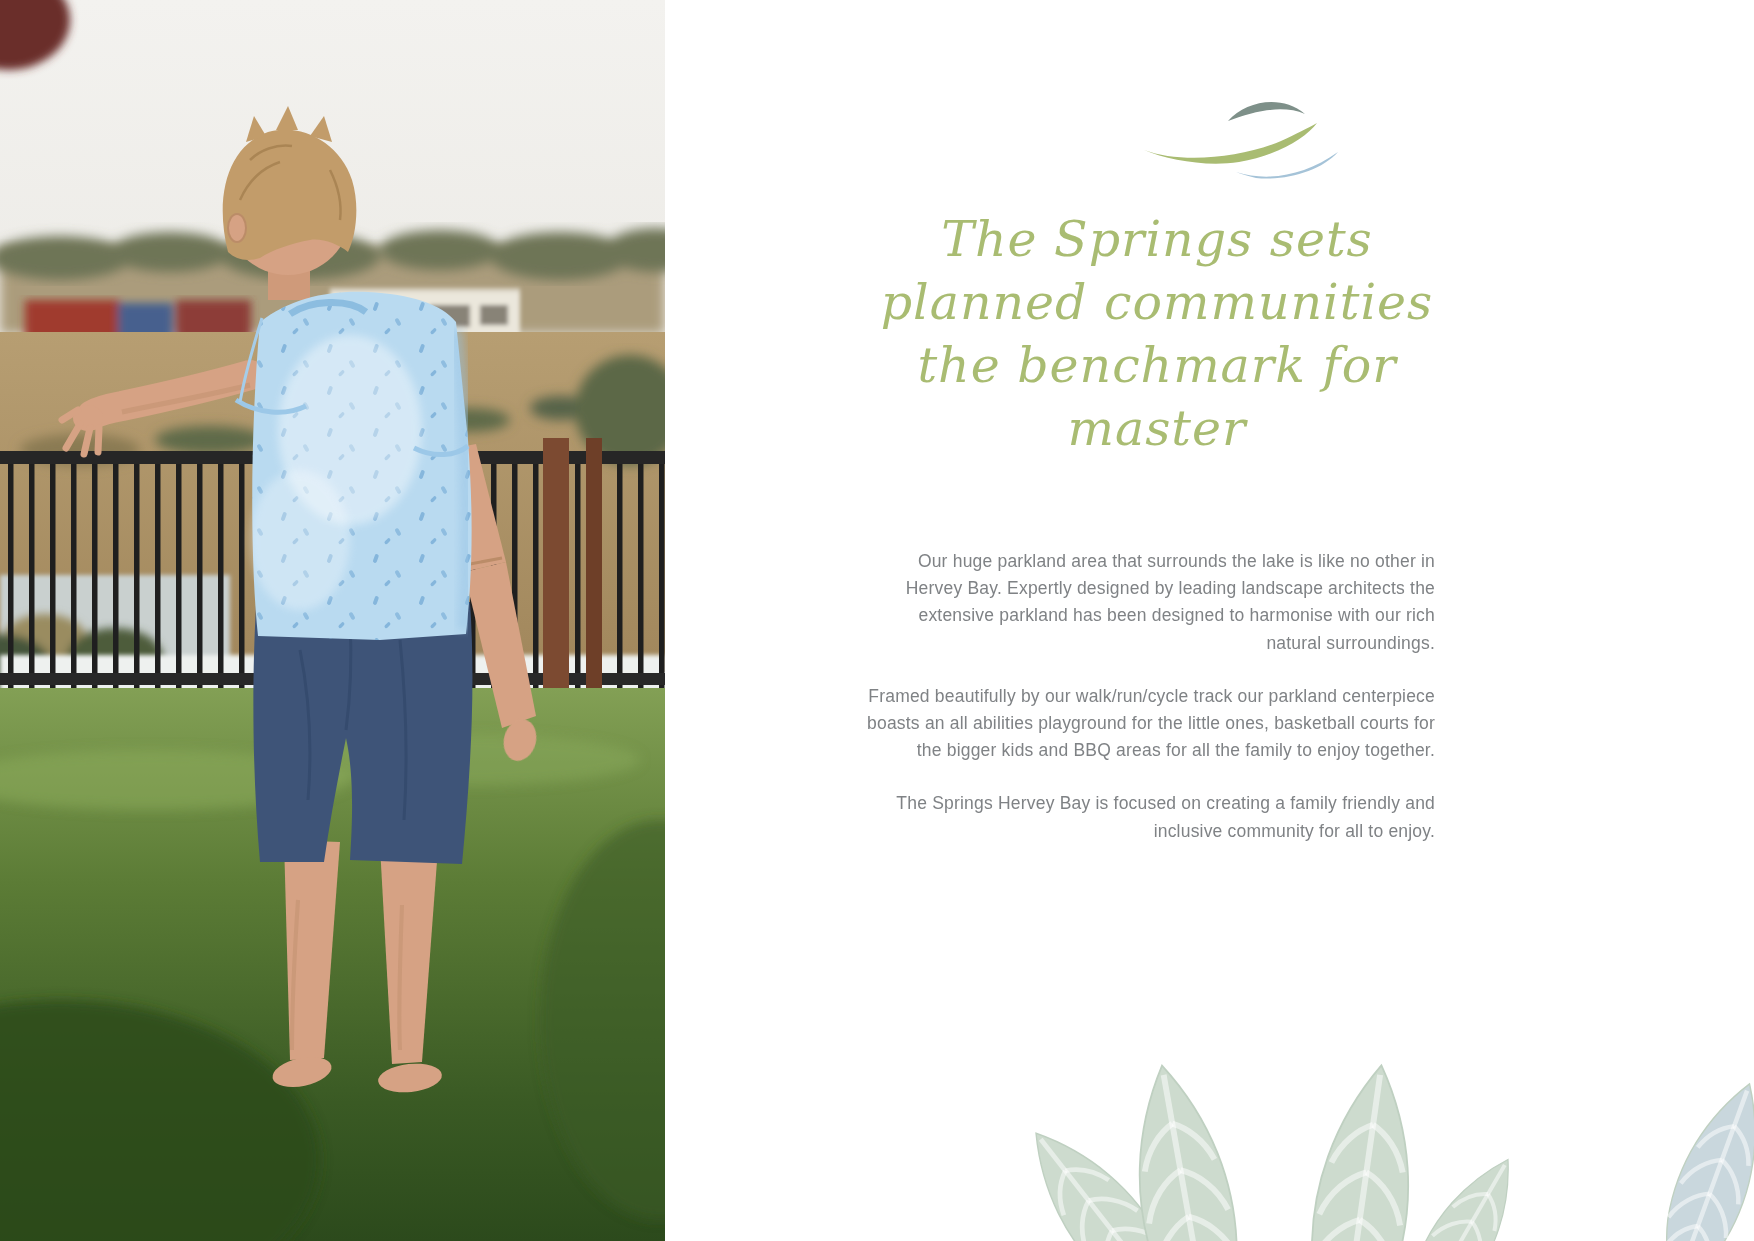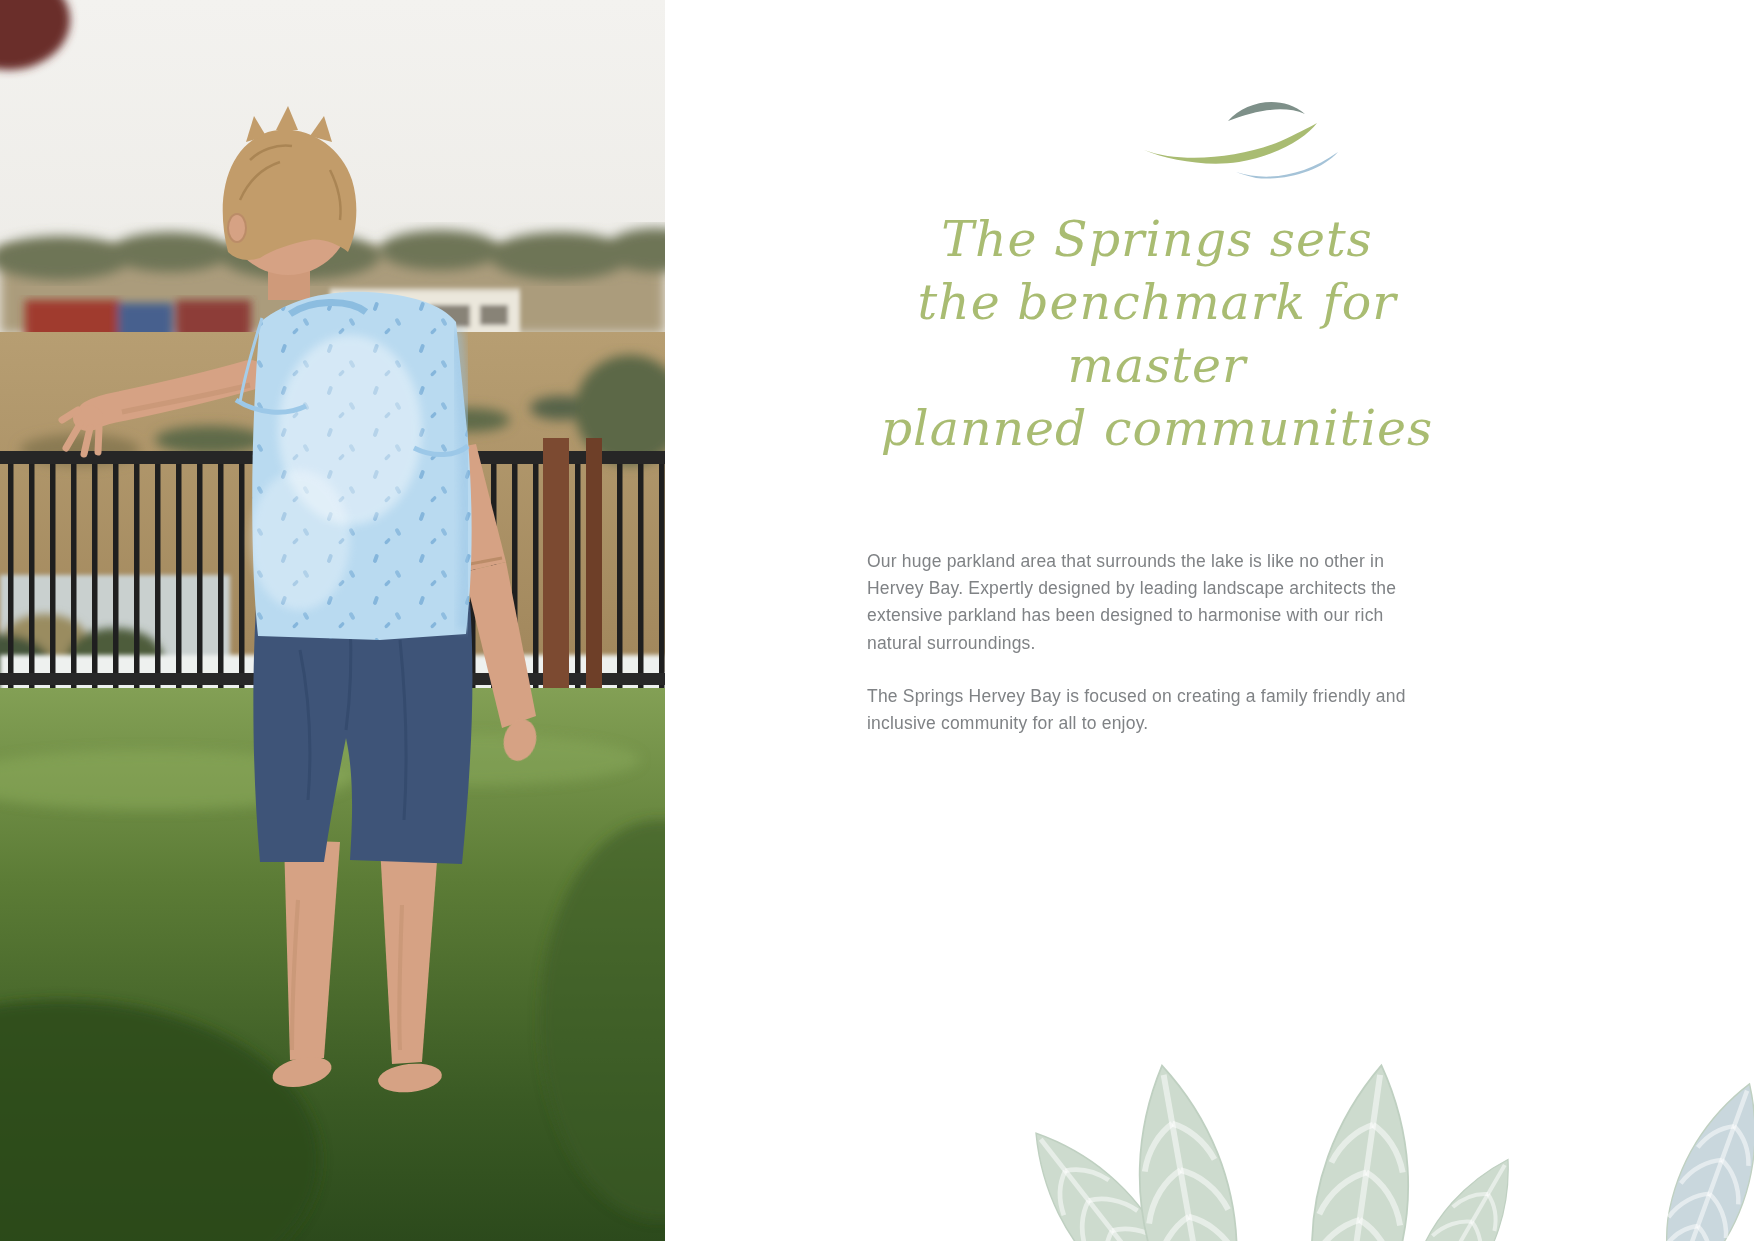--- a/index.html
+++ b/index.html
@@ -8,21 +8,21 @@
   .photo-panel{position:absolute;left:0;top:0;width:665px;height:1241px;overflow:hidden;}
   .photo-panel svg{display:block;}
   .content-panel{position:absolute;left:689px;top:0;width:1089px;height:1241px;background:#ffffff;}
   .logo{position:absolute;left:447px;top:88px;width:210px;height:95px;}
   .heading{position:absolute;left:170px;top:208px;width:596px;margin:0;text-align:center;
            font-family:"DejaVu Serif",serif;font-style:italic;font-weight:400;
            font-size:49px;line-height:63px;color:#a9bc72;letter-spacing:1px;}
   .heading span{display:block;}
   .body-copy{position:absolute;left:178px;top:548px;width:584px;color:#7f8285;
              font-size:17.5px;line-height:27.2px;letter-spacing:.2px;}
-  .body-copy p{margin:0 16px 26px 0;}
+  .body-copy p{margin:0 16px 26px 0;text-align:right;}
   .leaves{position:absolute;left:259px;bottom:0;width:830px;height:228px;}
 </style>
 </head>
 <body>
 
 <div class="page">
 
   <div class="photo-panel">
     <svg width="665" height="1241" viewBox="0 0 665 1241" xmlns="http://www.w3.org/2000/svg">
       <defs>
@@ -204,26 +204,27 @@
     <div class="logo">
       <svg width="210" height="95" viewBox="0 0 210 95" xmlns="http://www.w3.org/2000/svg">
         <path d="M92,33 C110,13 145,6 169,26 C148,17 120,22 92,33 Z" fill="#7e9089"></path>
         <path d="M8,62 C45,76 105,70 145,53 C160,46 172,40 181,35 C170,50 140,68 103,74 C70,79 32,72 8,62 Z" fill="#a9bc72"></path>
         <path d="M100,84 C132,94 168,88 202,64 C185,83 150,93 120,90 C112,88 105,86 100,84 Z" fill="#a5c3d8"></path>
       </svg>
     </div>
 
     <h1 class="heading">
       <span>The Springs sets</span>
+      <span>planned communities</span>
       <span>the benchmark for master</span>
-      <span>planned communities</span>
     </h1>
 
     <div class="body-copy">
       <p>Our huge parkland area that surrounds the lake is like no other in Hervey Bay. Expertly designed by leading landscape architects the extensive parkland has been designed to harmonise with our rich natural surroundings.</p>
+      <p>Framed beautifully by our walk/run/cycle track our parkland centerpiece boasts an all abilities playground for the little ones, basketball courts for the bigger kids and BBQ areas for all the family to enjoy together.</p>
       <p>The Springs Hervey Bay is focused on creating a family friendly and inclusive community for all to enjoy.</p>
     </div>
 
     <svg class="leaves" viewBox="0 0 830 228" xmlns="http://www.w3.org/2000/svg">
       <defs>
         <g id="leaf">
           <path fill="currentColor" stroke="#bfd0c1" stroke-width="1.5" d="M0,-200 C32,-150 46,-90 34,-28 C26,6 14,22 0,26 C-14,22 -26,6 -34,-28 C-46,-90 -32,-150 0,-200 Z"></path>
           <g stroke="#ffffff" stroke-opacity=".5" stroke-width="5" fill="none">
             <path d="M0,-192 L0,20"></path>
             <path d="M0,-150 C12,-144 24,-132 30,-114"></path>

